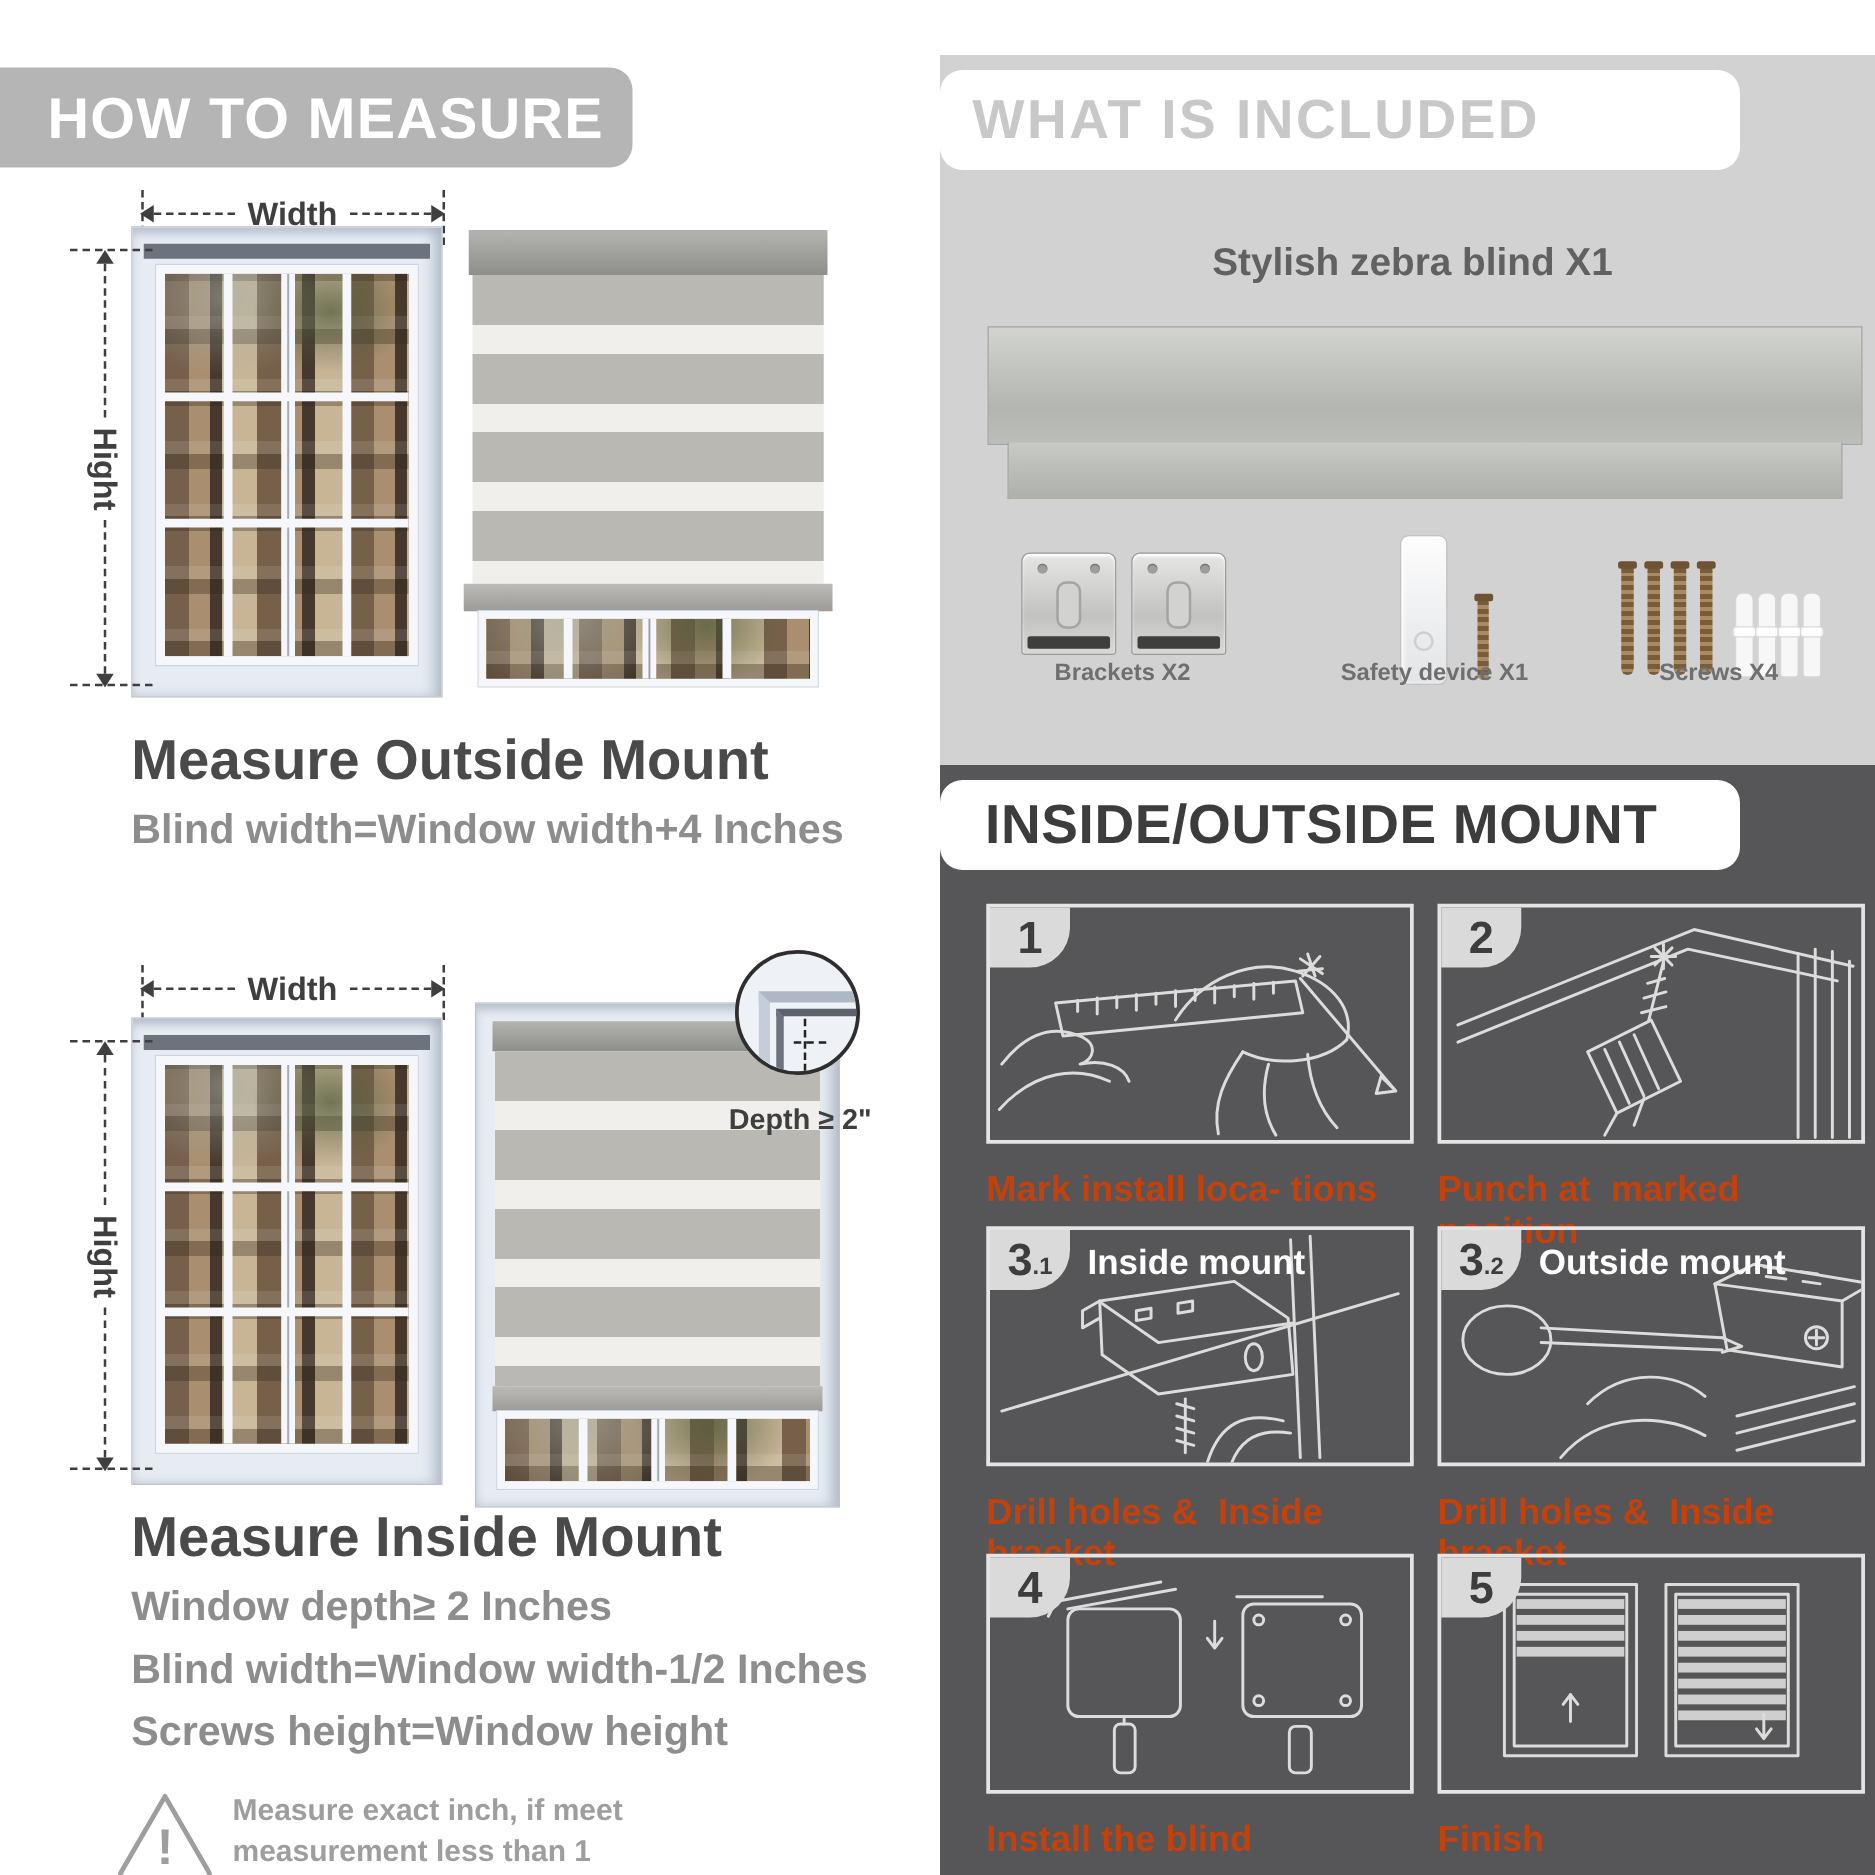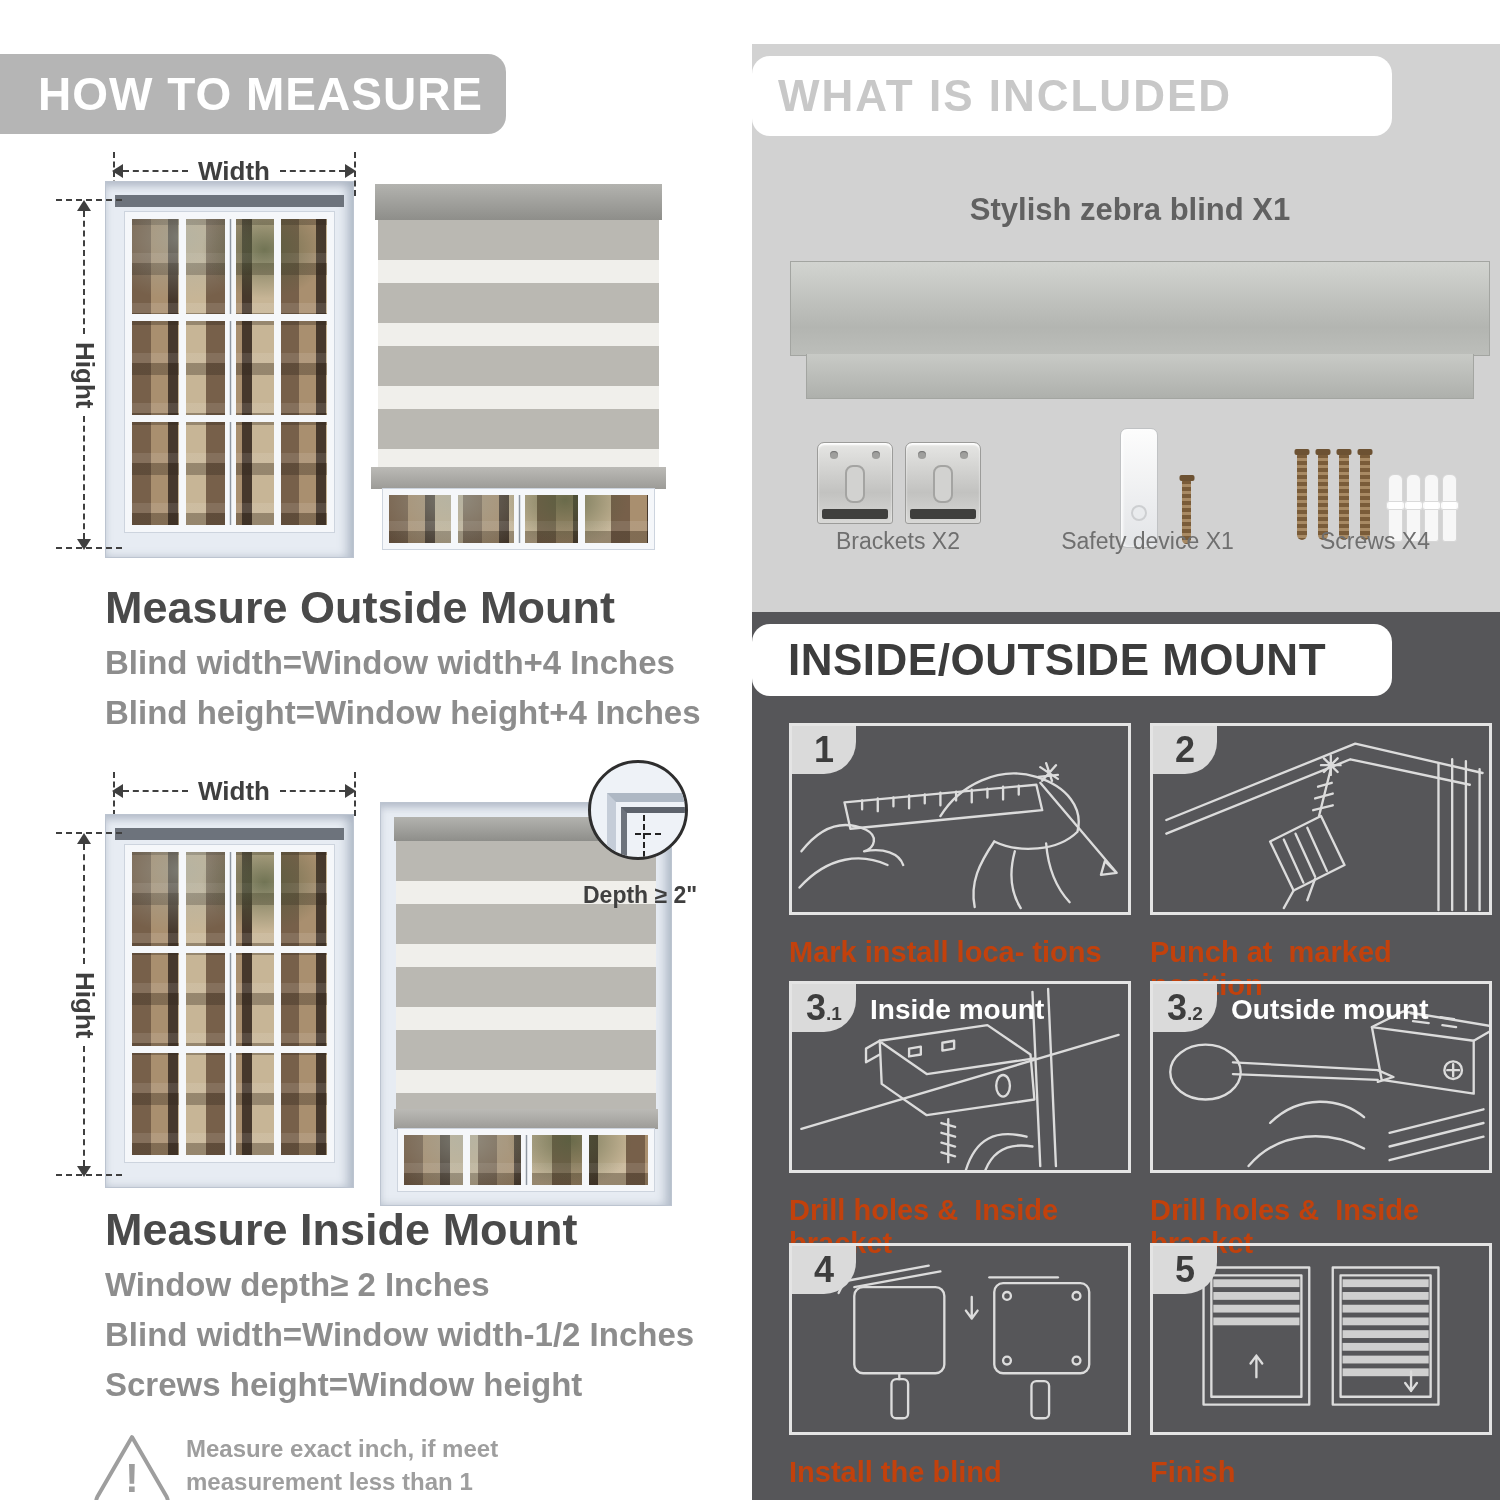--- a/index.html
+++ b/index.html
@@ -58,21 +58,21 @@
   .warn-mark{position:absolute;left:0;top:0;width:80px;height:84px;display:flex;align-items:center;justify-content:center;
              font-size:40px;font-weight:bold;color:#9e9e9e;padding-top:14px;box-sizing:border-box;}
 
   
   .light-section{left:752px;top:0;width:748px;height:568px;background:#d2d2d2;}
   .dark-section{left:752px;top:568px;width:748px;height:932px;background:#565659;}
   .head-box{background:#fff;border-radius:18px;display:flex;align-items:center;text-align:right;}
   .head-included{color:#c8c8c8;font-size:44px;font-weight:bold;letter-spacing:2px;padding-left:26px;}
   .head-mount{color:#3c3c3c;font-size:44px;font-weight:bold;padding-left:36px;letter-spacing:.5px;}
   .product-label{font-size:31px;font-weight:bold;color:#616161;text-align:center;}
-  .item-label{font-size:23px;font-weight:normal;color:#6f6f6f;text-align:center;}
+  .item-label{font-size:19px;font-weight:bold;color:#6f6f6f;text-align:center;}
 
   .bar-top{background:linear-gradient(180deg,#d2d4d0,#b3b5b1 70%,#bcbeba);border:1px solid #a3a5a1;}
   .bar-rail{background:linear-gradient(180deg,#c8cac6,#aeb0ac);border:1px solid #a3a5a1;border-top:none;}
 
   .bracket{width:74px;height:80px;background:linear-gradient(180deg,#e6e6e4,#c2c2c0 62%,#d8d8d6);
            border:1px solid #9c9c9a;border-radius:7px 7px 3px 3px;box-shadow:inset 0 2px 2px #fff;}
   .bracket:before,.bracket:after{content:"";position:absolute;top:8px;width:8px;height:8px;border-radius:50%;
            background:#9f9f9d;box-shadow:inset 0 1px 1px #707070;}
   .bracket:before{left:12px;} .bracket:after{right:12px;}
   .bracket-slot{position:absolute;left:50%;top:22px;transform:translateX(-50%);width:16px;height:34px;
@@ -147,21 +147,20 @@
     <div class="peek abs" style="left:8px;top:305px;right:8px;bottom:0">
       <div class="city"></div>
       <div class="vbar" style="left:24%"></div>
       <div class="vbar center" style="left:calc(50% - 5px)"></div>
       <div class="vbar" style="left:73%"></div>
     </div>
   </div>
 
   <div class="abs sec-title" style="left:105px;top:538px">Measure Outside Mount</div>
   <div class="abs formula" style="left:105px;top:600px">Blind width=Window width+4 Inches</div>
-  <div class="abs formula" style="left:105px;top:650px">Blind height=Window height+4 Inches</div>
 
   <div class="abs vguide" style="left:113px;top:728px;height:44px"></div>
   <div class="abs vguide" style="left:354px;top:728px;height:44px"></div>
   <div class="abs harrow" style="left:112px;top:734px;width:244px;height:26px">
     <i class="tri tri-l"></i>
     <div class="hdash"></div>
     <span class="alabel">Width</span>
     <div class="hdash"></div>
     <i class="tri tri-r"></i>
   </div>

